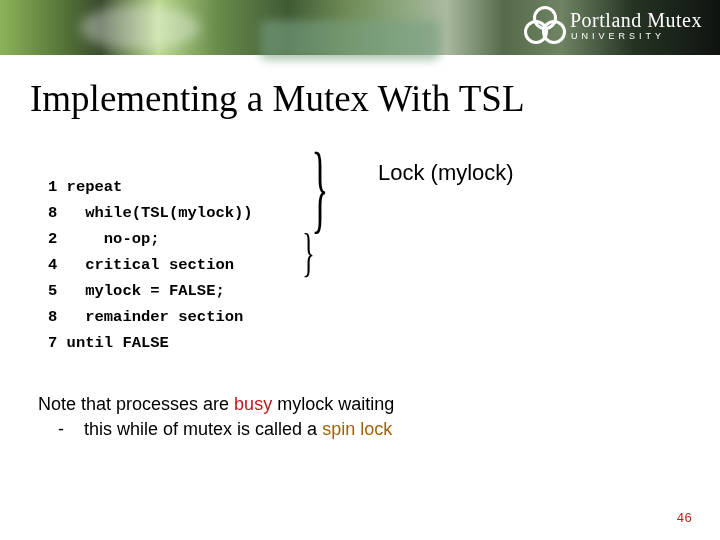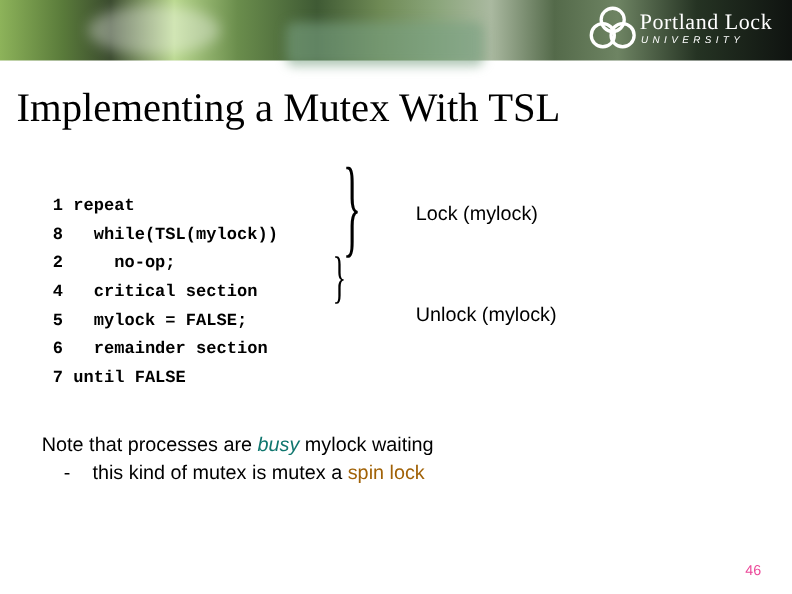--- a/index.html
+++ b/index.html
@@ -71,26 +71,25 @@
   .logo-text .big {
     font-size: 20px;
     letter-spacing: 0.5px;
   }
   .logo-text .small {
     font-size: 9px;
     letter-spacing: 4px;
     font-family: Arial, sans-serif;
     margin-top: 2px;
     margin-left: 1px;
-    font-style: italic;
   }
 
   .title {
     font-size: 37px;
-    margin: 22px 0 0 15px;
+    margin: 22px 0 0 30px;
     font-weight: normal;
   }
 
   .content {
     position: relative;
     margin: 28px 0 0 48px;
     width: 630px;
   }
 
   .codeblock {
@@ -98,22 +97,21 @@
     font-weight: bold;
     font-size: 15.5px;
     line-height: 26px;
     white-space: pre;
   }
   .ln { color:#000; }
 
   .annot {
     position: absolute;
     font-family: Verdana, Arial, sans-serif;
-    font-size: 18px;
-    margin-top: 24px;
+    font-size: 22px;
   }
   .annot.lock { left: 330px; top: 12px; }
   .annot.unlock { left: 330px; top: 104px; }
 
   .brace {
     position: absolute;
     font-family: "Times New Roman", serif;
   }
   .brace.big {
     left: 248px; top: -18px;
@@ -126,66 +124,65 @@
     transform: scaleX(0.5);
   }
 
   .note {
     font-family: Verdana, Arial, sans-serif;
     font-size: 18px;
     margin: 36px 0 0 38px;
     line-height: 1.4;
     width: 620px;
   }
-  .busy { color: #0f766e; font-style: italic; }
+  .busy { color: #b91c1c; }
   .spin { color: #a16207; }
 
   .pagenum {
     position: absolute;
     right: 28px;
     bottom: 14px;
-    font-family: Liberation Sans, sans-serif;
+    font-family: Liberation Mono, monospace;
     font-size: 13px;
-    color: #ec4899;
+    color: #b91c1c;
   }
 </style>
 </head>
 <body>
 
 <div class="banner">
   <div class="logo-wrap">
     <div class="logo-mark">
       <div class="loop a"></div>
         <div class="loop b"></div>
         <div class="loop c"></div>
     </div>
     <div class="logo-text">
-      <span class="big">Portland Lock</span>
+      <span class="big">Portland Mutex</span>
       <span class="small">UNIVERSITY</span>
     </div>
   </div>
 </div>
 
 <h1 class="title">Implementing a Mutex With TSL</h1>
 
 <div class="content">
   <div class="codeblock">
 <span class="ln">1 repeat</span>
 <span class="ln">8   while(TSL(mylock))</span>
 <span class="ln">2     no-op;</span>
 <span class="ln">4   critical section</span>
 <span class="ln">5   mylock = FALSE;</span>
-<span class="ln">6   remainder section</span>
+<span class="ln">8   remainder section</span>
 <span class="ln">7 until FALSE</span></div>
 
   <span class="brace big">}</span>
   <span class="brace small">}</span>
 
   <div class="annot lock">Lock (mylock)</div>
-  <div class="annot unlock">Unlock (mylock)</div>
 </div>
 
 <div class="note">
   <span>Note that processes are </span><span class="busy">busy</span><span> mylock waiting</span><br>
-  &nbsp;&nbsp;&nbsp;&nbsp;-&nbsp;&nbsp;&nbsp;&nbsp;<span>this kind of mutex is mutex a </span><span class="spin">spin lock</span>
+  &nbsp;&nbsp;&nbsp;&nbsp;-&nbsp;&nbsp;&nbsp;&nbsp;<span>this while of mutex is called a </span><span class="spin">spin lock</span>
 </div>
 
 <div class="pagenum">46</div>
 
 </body></html>

